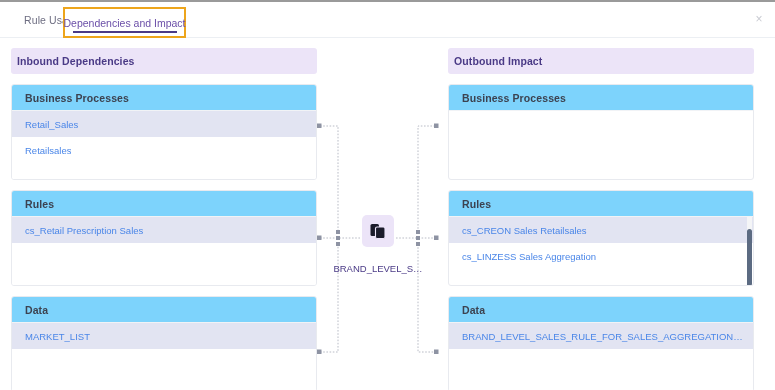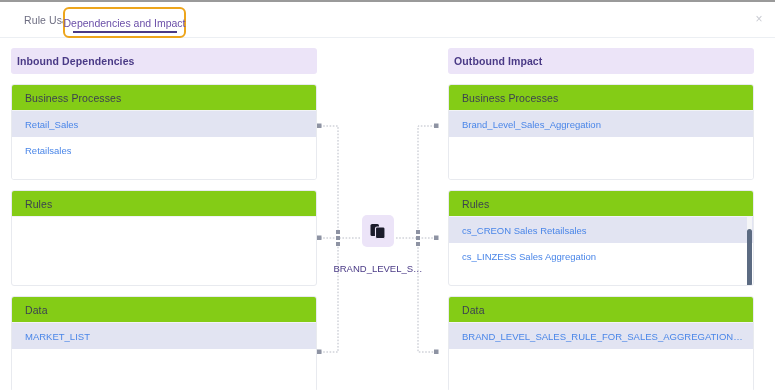--- a/index.html
+++ b/index.html
@@ -54,21 +54,21 @@
     color: #6e6e82;
   }
 
   .tab-active-wrap {
     position: absolute;
     top: 5px;
     left: 63px;
     width: 123px;
     height: 31px;
     border: 2px solid #eda51c;
-    border-radius: 6px;
+    border-radius: 0;
     background: #ffffff;
   }
 
   .tab-active {
     position: absolute;
     inset: 0;
     display: flex;
     align-items: center;
     justify-content: center;
     font-size: 10.5px;
@@ -128,26 +128,26 @@
     position: relative;
     width: 306px;
     background: #ffffff;
     border: 1px solid #e8eaef;
     border-radius: 3px;
     overflow: hidden;
   }
 
   .group-title {
     height: 26px;
-    background: #84cc16;
+    background: #7dd3fc;
     display: flex;
     align-items: center;
     padding-left: 13px;
     font-size: 10.5px;
-    font-weight: normal;
+    font-weight: bold;
     color: #3c4250;
     letter-spacing: .1px;
     border-bottom: 1px solid #f1f3f6;
   }
 
   .group-body { position: relative; }
 
   .row {
     height: 26px;
     display: flex;
@@ -262,43 +262,46 @@
         </div>
         <div class="row plain">
           <span class="row-label">Retailsales</span>
         </div>
         <div class="spacer" style="height:17px;"></div>
       </div>
     </div>
 
     <div class="group" style="margin-top:10px; height:96px;">
       <div class="group-title">Rules</div>
+      <div class="group-body">
+        <div class="row sel">
+          <span class="row-label">cs_Retail Prescription Sales</span>
+        </div>
+        <div class="spacer" style="height:43px;"></div>
+      </div>
     </div>
 
     <div class="group" style="margin-top:10px; height:96px;">
       <div class="group-title">Data</div>
       <div class="group-body">
         <div class="row sel">
           <span class="row-label">MARKET_LIST</span>
         </div>
         <div class="spacer" style="height:43px;"></div>
       </div>
     </div>
   </div>
 
   <div class="col col-right">
 
     <div class="col-header">Outbound Impact</div>
 
     <div class="group" style="margin-top:10px; height:96px;">
       <div class="group-title">Business Processes</div>
       <div class="group-body">
-        <div class="row sel">
-          <span class="row-label">Brand_Level_Sales_Aggregation</span>
-        </div>
         <div class="spacer" style="height:43px;"></div>
       </div>
     </div>
 
     <div class="group" style="margin-top:10px; height:96px;">
       <div class="group-title">Rules</div>
       <div class="group-body">
         <div class="row sel">
           <span class="row-label">cs_CREON Sales Retailsales</span>
         </div>

